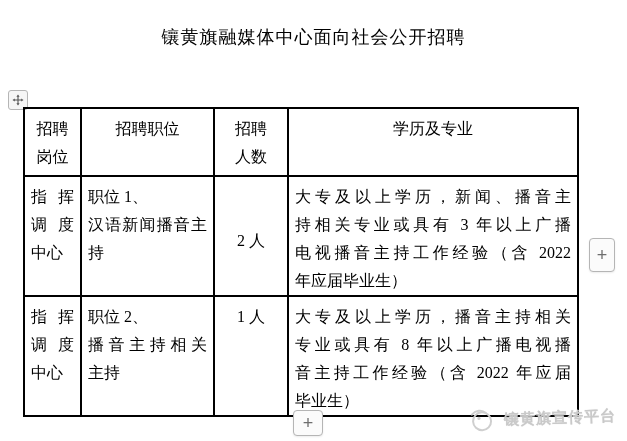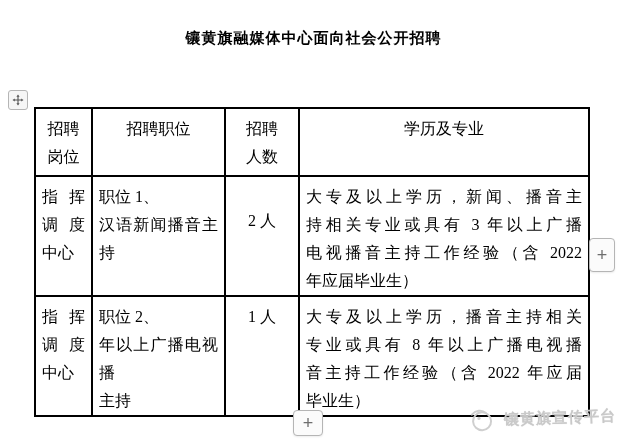--- a/index.html
+++ b/index.html
@@ -4,40 +4,40 @@
 <style>
   html,body { margin:0; padding:0; background:#fff; }
   #page {
     position:relative; width:627px; height:441px; background:#fff;
     font-family:"Liberation Serif","DejaVu Serif",serif; color:#000; overflow:hidden;
   }
   
   .title-block { position:absolute; top:21px; left:0; width:627px; text-align:center; }
   .title-line {
     font-family:"Liberation Sans","DejaVu Sans",sans-serif;
-    font-weight:bold; font-size:15px; line-height:33px; letter-spacing:1px;
+    font-weight:normal; font-size:18px; line-height:33px; letter-spacing:1px;
   }
   
   table.job {
-    position:absolute; left:34px; top:107px;
+    position:absolute; left:23px; top:107px;
     border-collapse:collapse; table-layout:fixed;
   }
   table.job td {
     border:2px solid #000; font-size:16px; line-height:28px;
     vertical-align:top; overflow:hidden; padding:6px 6px 0 6px;
   }
   tr.r-head { height:68px; }
   tr.r-1 { height:113px; }
   tr.r-2 { height:119px; }
   td.th { vertical-align:middle; text-align:center; padding:0 4px; }
   td.c-dept { padding:6px 4px 0 3px;margin-top:44px; }
   td.c-pos  { padding:6px 5px 0 6px; }
   td.c-req  { padding:6px 8px 0 5px; }
   td.c-cnt  { text-align:center; padding:6px 2px 0 2px; }
-  td.c-cnt .cnt-off { margin-top:24px; }
+  td.c-cnt .cnt-off { margin-top:44px; }
   
   .tline { text-align:justify; text-align-last:justify; }
   .tline:last-child { text-align-last:left; }
   .first-left .tline:first-child { text-align-last:left; }
   .center-lines .tline { text-align:center; text-align-last:center; }
   
   .ctl {
     position:absolute; background:#fbfbfb; border:1px solid #b5b5b5;
     border-radius:4px; box-sizing:border-box;
     display:flex; align-items:center; justify-content:center;
@@ -118,21 +118,21 @@
           </td>
     </tr>
     <tr class="r-2">
       <td class="c-dept">
             <div class="tline">指挥</div>
             <div class="tline">调度</div>
             <div class="tline">中心</div>
           </td>
       <td class="c-pos first-left">
             <div class="tline">职位 2、</div>
-            <div class="tline">年以上广播电视播</div>
+            <div class="tline">播音主持相关</div>
             <div class="tline">主持</div>
           </td>
       <td class="c-cnt">
         <div>1 人</div>
       </td>
       <td class="c-req">
             <div class="tline">大专及以上学历，播音主持相关</div>
             <div class="tline">专业或具有 8 年以上广播电视播</div>
             <div class="tline">音主持工作经验（含 2022 年应届</div>
             <div class="tline">毕业生）</div>

